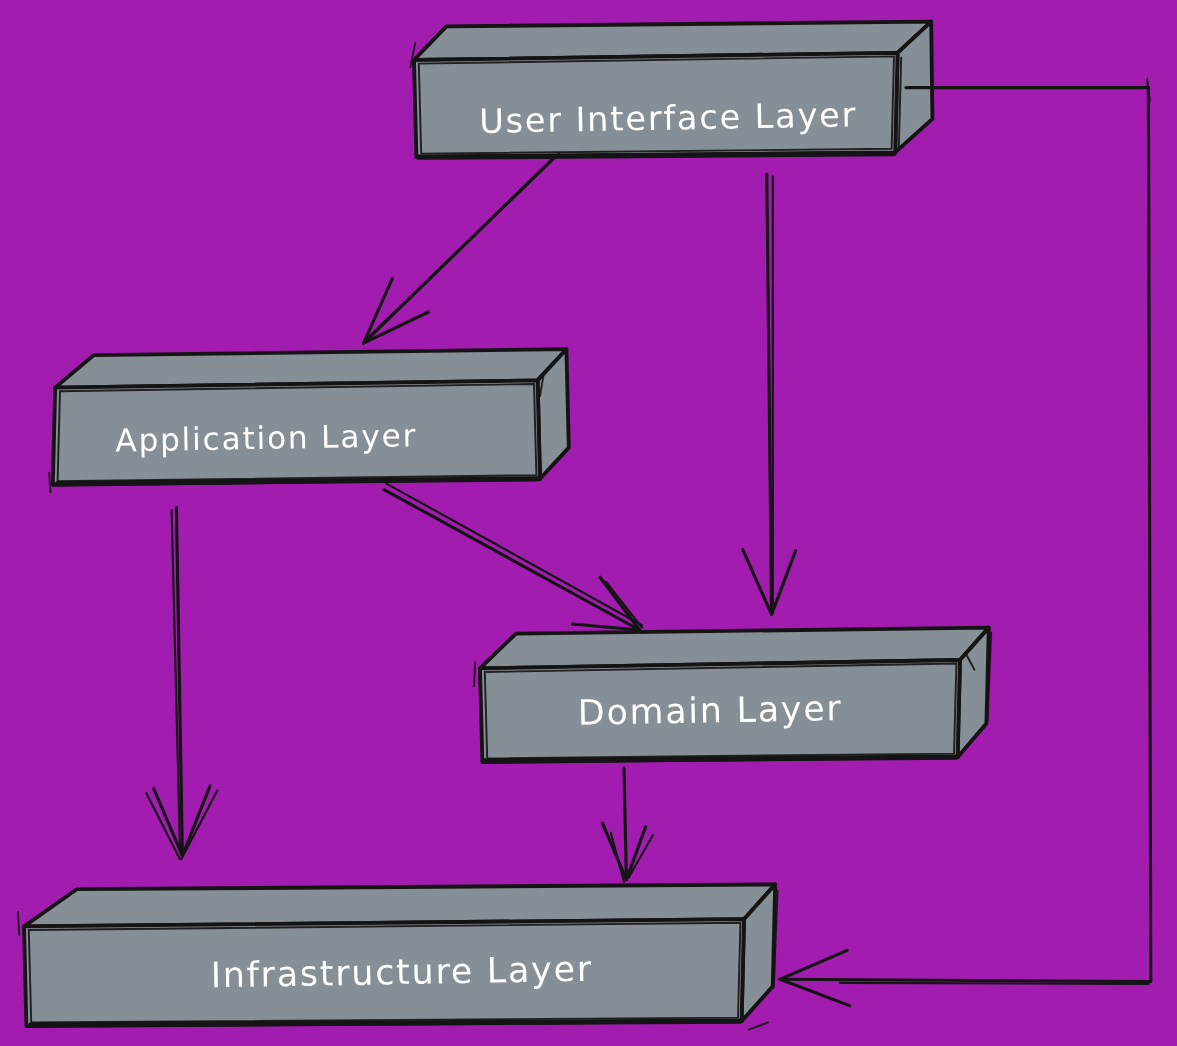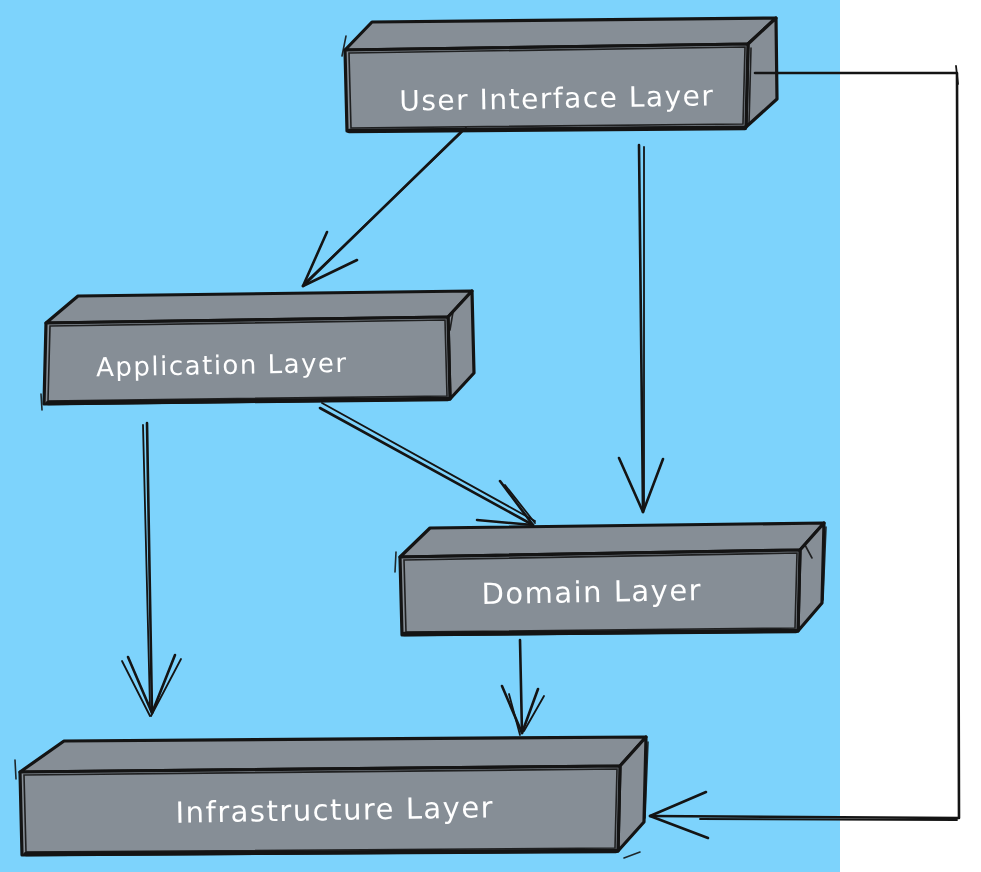--- a/index.html
+++ b/index.html
@@ -5,23 +5,23 @@
   html, body {
     margin: 0;
     padding: 0;
     background: #ffffff;
     width: 981px;
     height: 872px;
     overflow: hidden;
   }
   .canvas {
     position: relative;
-    width: 840px;
+    width: 981px;
     height: 872px;
-    background: #7dd3fc;
+    background: #a21caf;
   }
   svg { display: block; }
   .face {
     stroke: #141414;
     stroke-width: 3.2;
     stroke-linejoin: round;
     stroke-linecap: round;
   }
   .sketch {
     fill: none;

